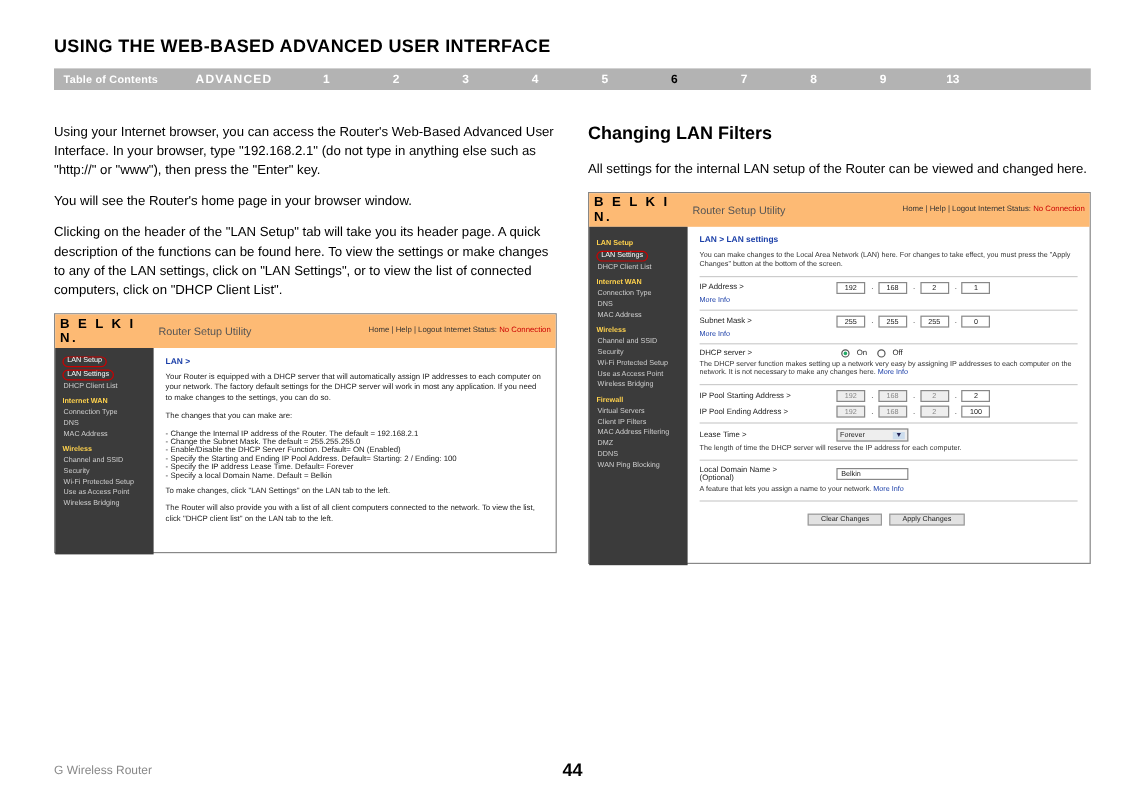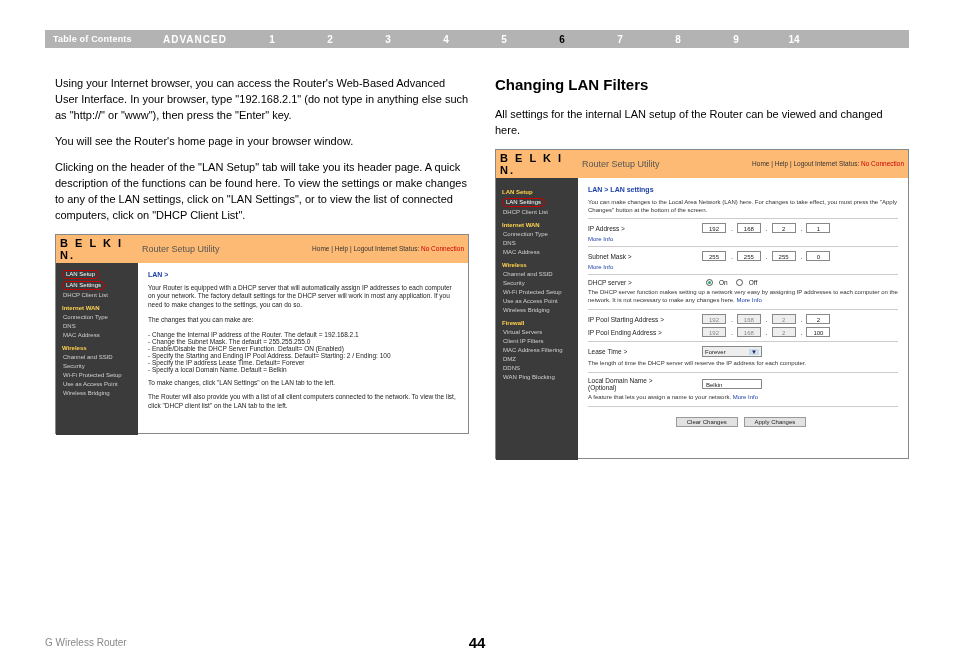--- a/index.html
+++ b/index.html
@@ -29,21 +29,21 @@
     font-size: 10px;
     font-weight: bold;
     padding: 0 8px;
     margin-bottom: 28px;
   }
   .nav-toc { flex: 0 0 110px; font-size:9px; letter-spacing:0.2px;}
   .nav-sect { flex: 0 0 80px; letter-spacing:1px; font-size:10px;}
   .nav-nums { display:flex; }
   .nav-num { width: 58px; text-align:center; font-weight:bold; font-size:10px;}
   .nav-num.current { color:#000; }
-  .columns { display:flex; gap: 26px; margin-left: 10px; }
+  .columns { display:flex; gap: 26px; }
   .col { flex:1; min-width:0; }
   .body-text { font-size:11px; line-height:1.45; margin-bottom:10px; }
   .sub-head { font-size:11px; font-weight:bold; margin-top:14px; margin-bottom:8px;}
   .section-head { font-size:15px; font-weight:bold; margin-bottom:14px;}
   
   .router-box {
     border:1px solid #888;
     background:#fff;
     font-size:7px;
     color:#000;
@@ -119,35 +119,36 @@
     position:absolute; bottom:20px; left:45px; right:45px;
     display:flex; justify-content:flex-start; align-items:center;
     font-size:10px; color:#888;
   }
   .page-no { font-weight:bold; color:#000; font-size:15px; position:absolute; left:50%; transform:translateX(-50%);}
 </style>
 </head>
 <body>
 
 <div class="page">
+  <div class="page-title">USING THE WEB-BASED ADVANCED USER INTERFACE</div>
 
   <div class="nav-strip">
     <span class="nav-toc">Table of Contents</span>
     <span class="nav-sect">ADVANCED</span>
     <span class="nav-nums">
       <span class="nav-num">1</span>
       <span class="nav-num">2</span>
       <span class="nav-num">3</span>
       <span class="nav-num">4</span>
       <span class="nav-num">5</span>
       <span class="nav-num current">6</span>
       <span class="nav-num">7</span>
       <span class="nav-num">8</span>
       <span class="nav-num">9</span>
-      <span class="nav-num">14</span>
+      <span class="nav-num">13</span>
     </span>
   </div>
 
   <div class="columns">
 
     <div class="col">
       <p class="body-text">Using your Internet browser, you can access the Router's Web-Based Advanced User Interface. In your browser, type "192.168.2.1" (do not type in anything else such as "http://" or "www"), then press the "Enter" key.</p>
       <p class="body-text">You will see the Router's home page in your browser window.</p>
       <p class="body-text">Clicking on the header of the "LAN Setup" tab will take you its header page. A quick description of the functions can be found here. To view the settings or make changes to any of the LAN settings, click on "LAN Settings", or to view the list of connected computers, click on "DHCP Client List".</p>
 

